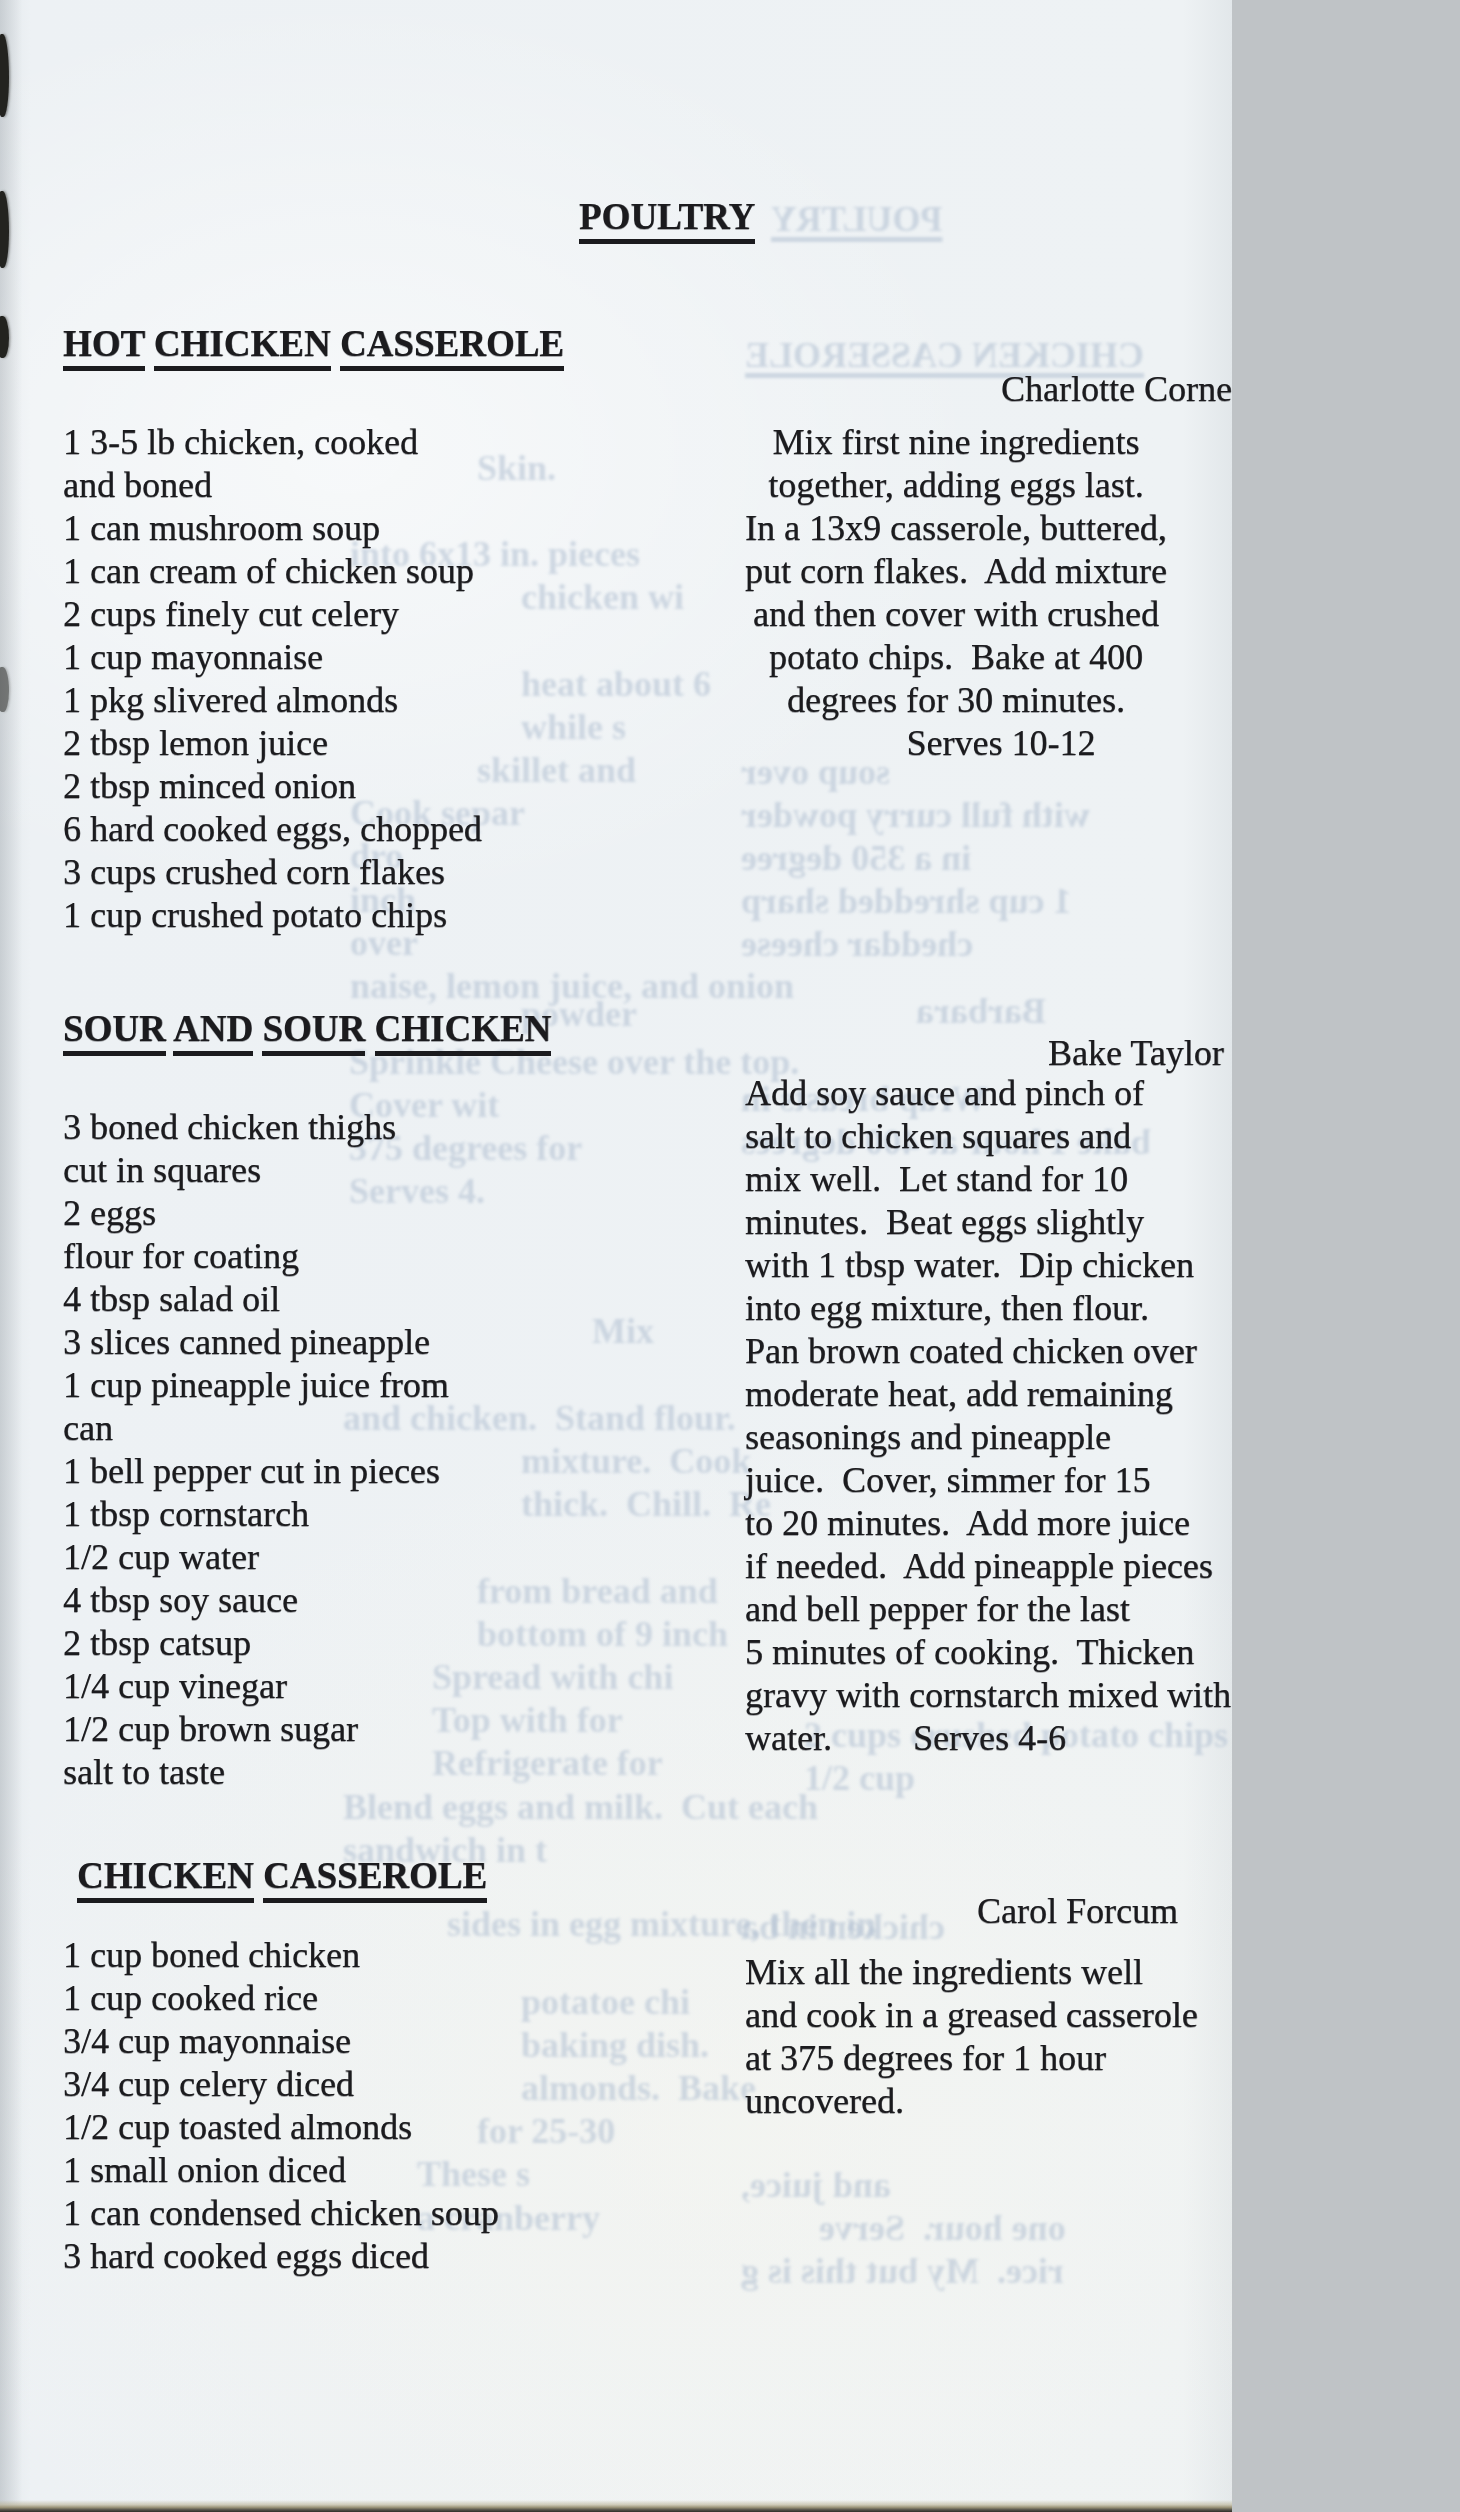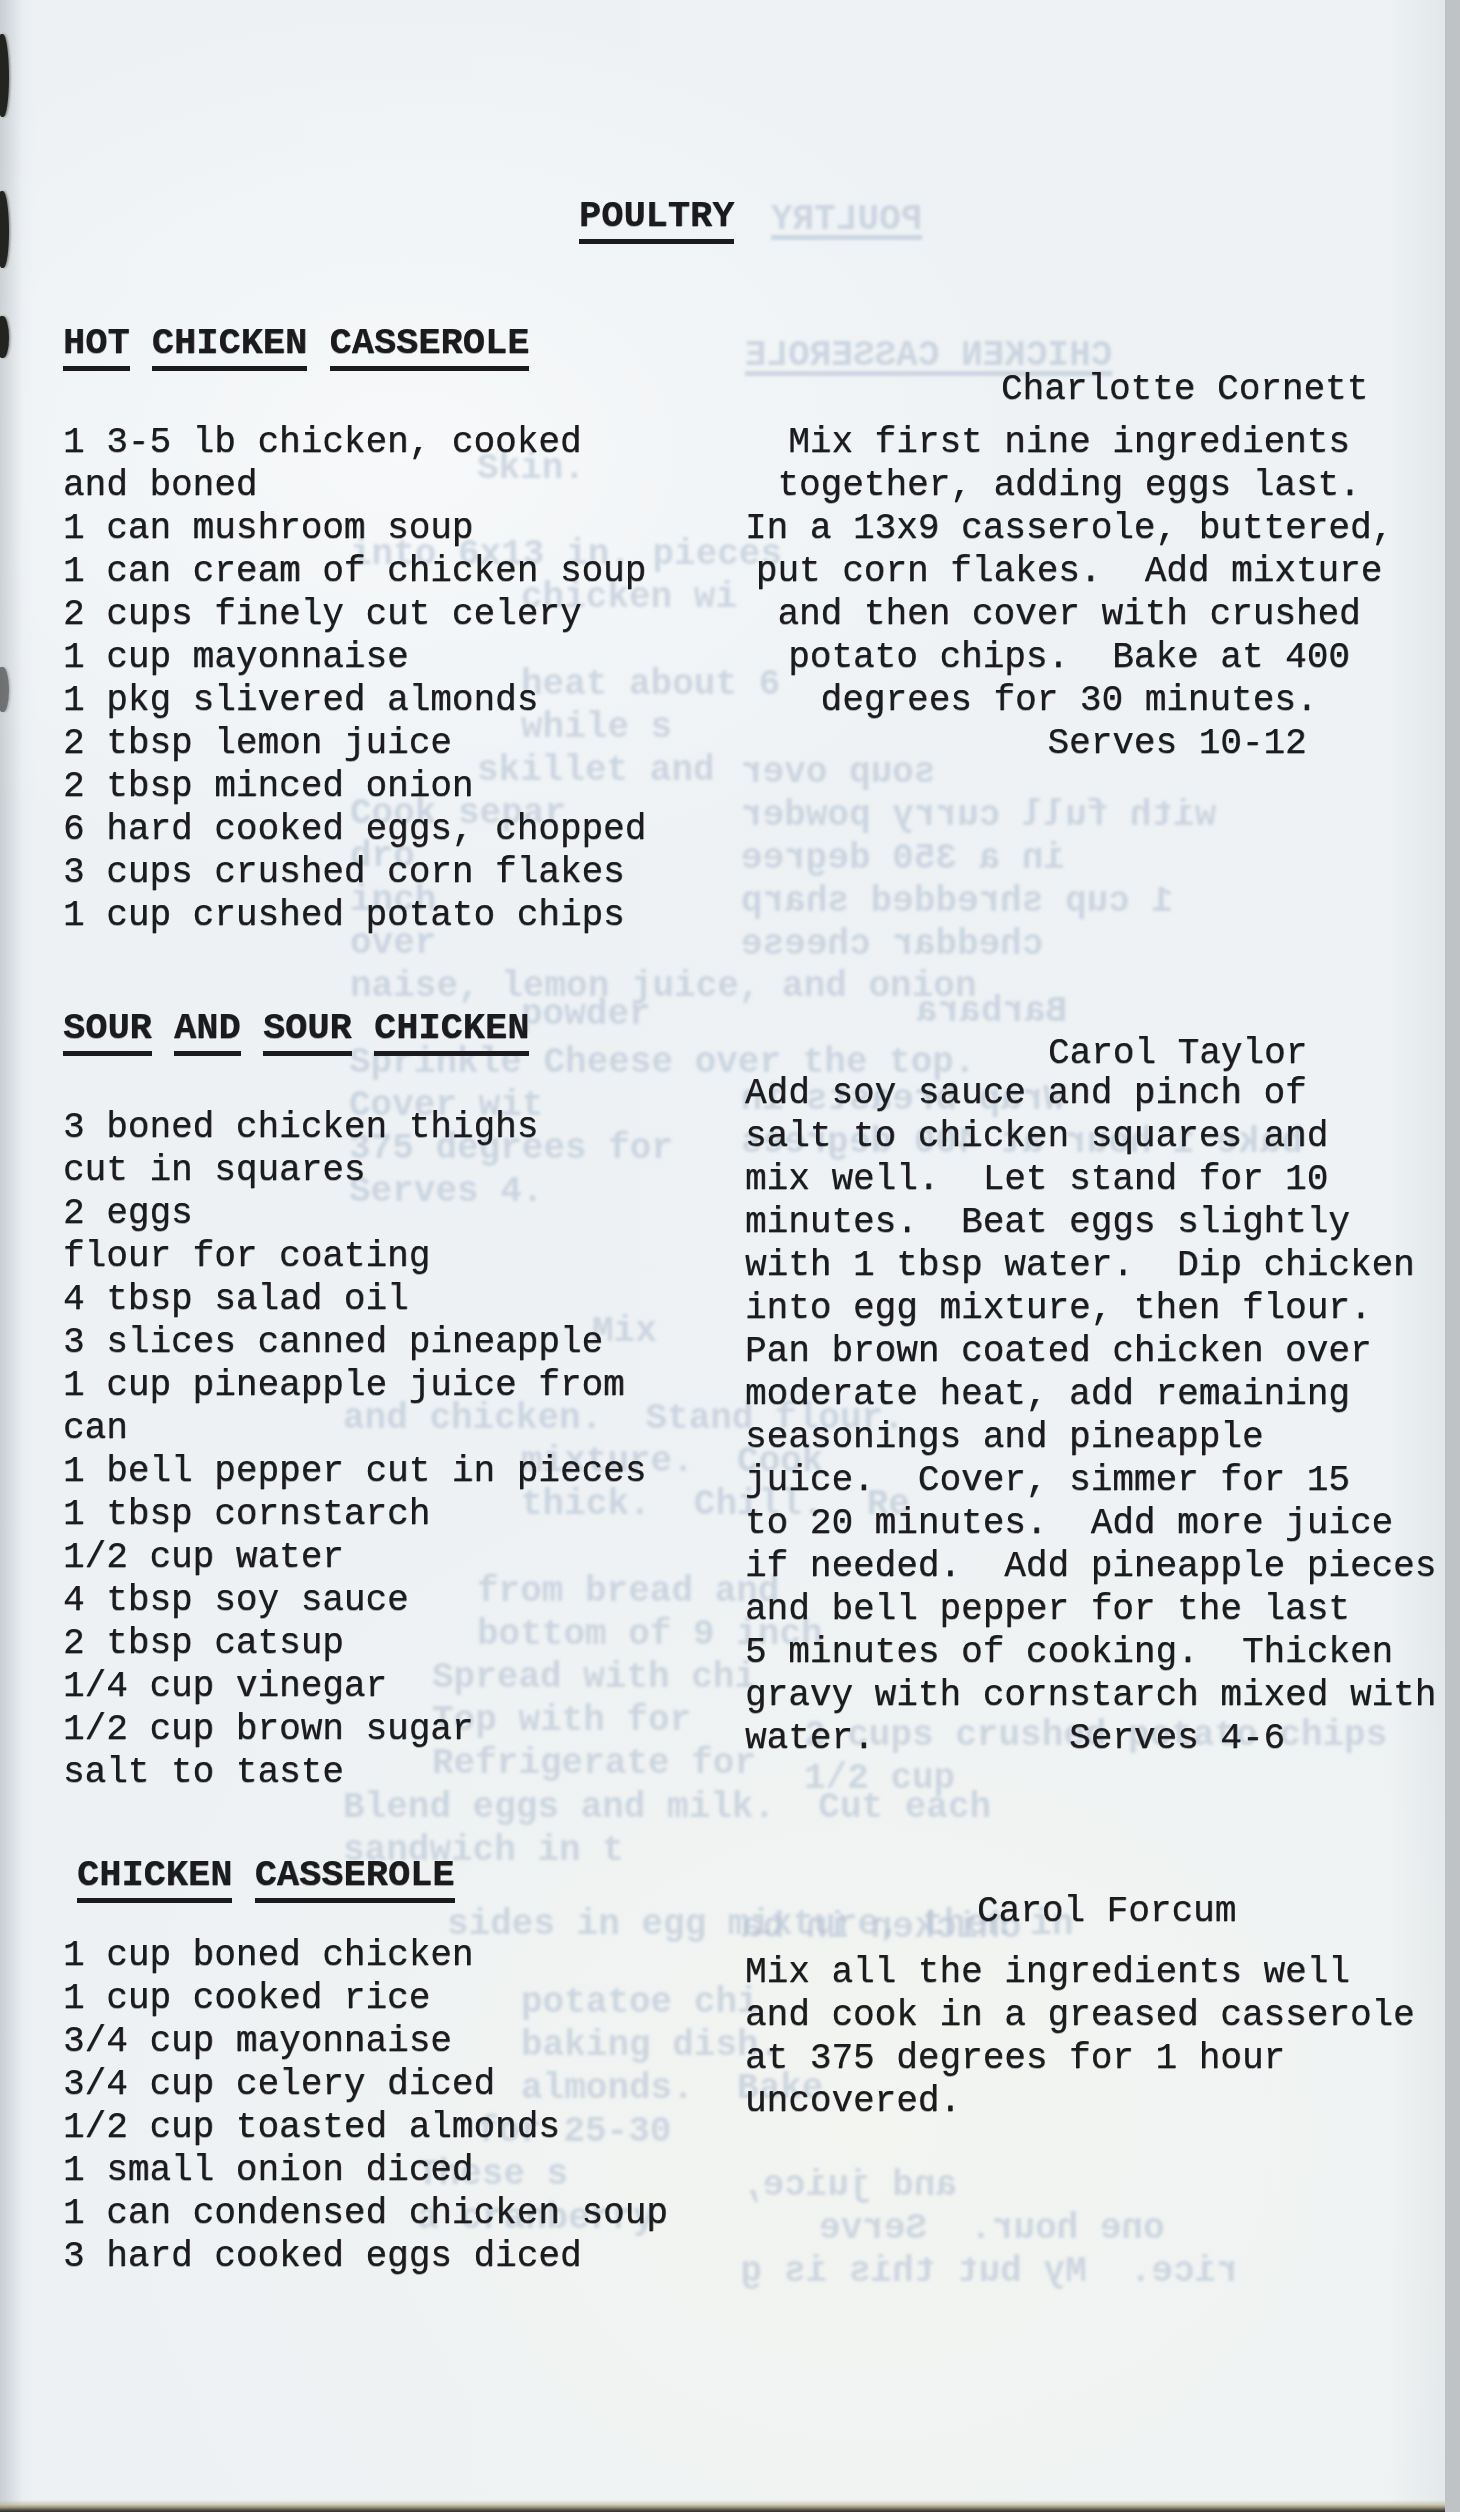--- a/index.html
+++ b/index.html
@@ -1,22 +1,22 @@
 <!DOCTYPE html>
 <html style="font-size:12px"><head>
 <meta charset="utf-8">
 <style>
   html, body { margin: 0; padding: 0; background: #bfc3c6; }
 
   .page {
     position: relative;
-    width: 1445px;
+    width: 1232px;
     height: 2512px;
     overflow: hidden;
-    font-family: Liberation Mono, monospace;
+    font-family: Liberation Serif, serif;
     background:
       radial-gradient(1042px 745px at 28% 18%, rgba(255,255,255,0.55), rgba(255,255,255,0) 62%),
       radial-gradient(1191px 1042px at 60% 85%, rgba(248,247,238,0.5), rgba(248,247,238,0) 70%),
       linear-gradient(90deg, #e3e8ec 0%, #edf1f4 2.5%, #eef2f4 96%, #e2e7ea 100%),
       linear-gradient(180deg, #eef2f4 0%, #edf1f3 92%, #e9ebe4 99%, #dcdacd 100%),
       #edf1f3;
   }
 
   
   .ink {
@@ -182,21 +182,21 @@
 In a 13x9 casserole, buttered,
 put corn flakes.  Add mixture
 and then cover with crushed
 potato chips.  Bake at 400
 degrees for 30 minutes.
           Serves 10-12</div>
     </section>
 
     <section>
       <h2 class="heading ink" style="left:63px; top:1007px;"><span class="uw">SOUR</span> <span class="uw">AND</span> <span class="uw">SOUR</span> <span class="uw">CHICKEN</span></h2>
-      <div class="contrib ink" style="left:1048px; top:1032px;">Carol Taylor</div>
+      <div class="contrib ink" style="left:1048px; top:1032px;">Bake Taylor</div>
       <div class="block ink" style="left:63px; top:1106px;">3 boned chicken thighs
 cut in squares
 2 eggs
 flour for coating
 4 tbsp salad oil
 3 slices canned pineapple
 1 cup pineapple juice from
 can
 1 bell pepper cut in pieces
 1 tbsp cornstarch

